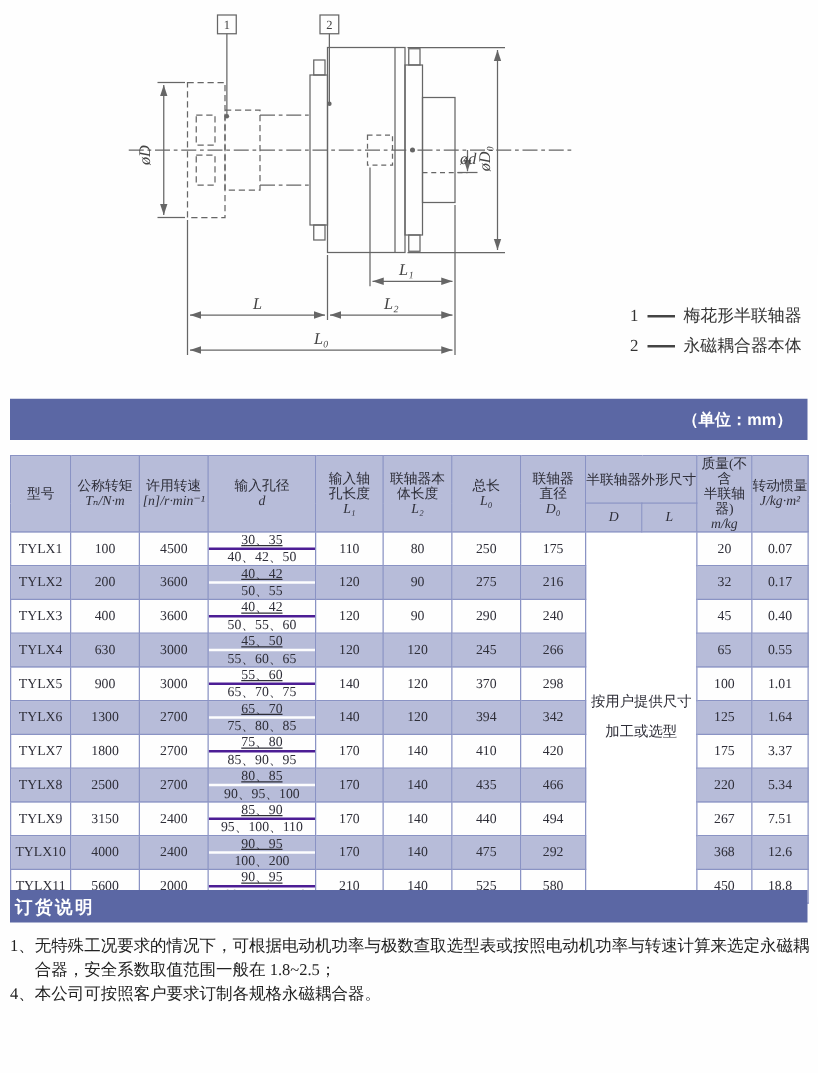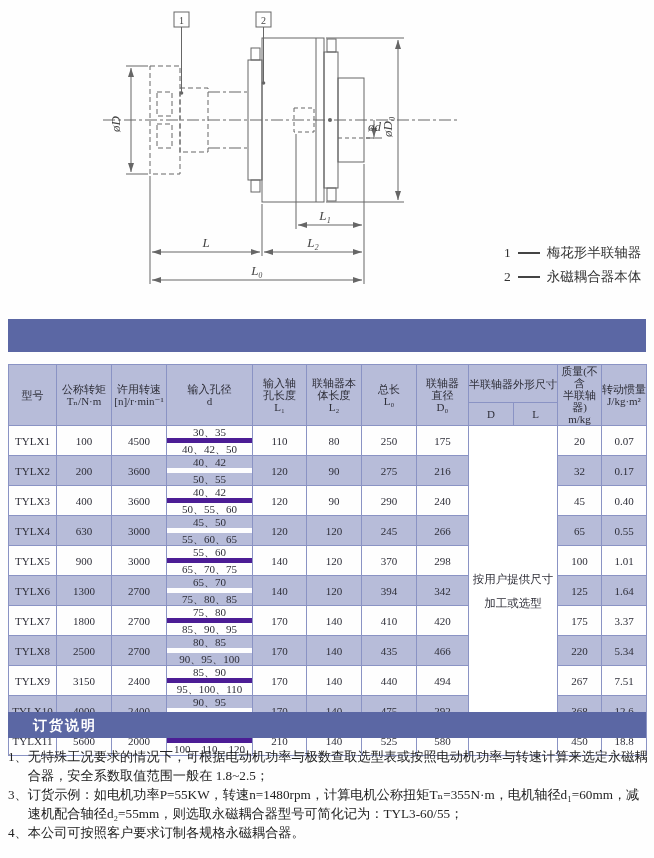--- a/index.html
+++ b/index.html
@@ -12,37 +12,37 @@
   .drawing text.co{font-style:normal;font-size:10px;text-anchor:middle;}
   .legend{position:absolute;left:504px;top:241px;font-size:13.5px;color:#333;}
   .legend-row{display:flex;align-items:center;height:24px;}
   .ldash{display:inline-block;width:22px;border-top:2px solid #444;margin:0 7px;}
 
   
   .bar{position:absolute;left:8px;right:8px;background:#5b67a4;color:#fff;
        font-family:"Liberation Sans","DejaVu Sans",sans-serif;font-weight:bold;}
   .bar1{top:319px;height:33px;line-height:33px;font-size:16px;padding:0 12px;letter-spacing:1px;}
   .bar1 .unit{float:right;font-size:13px;letter-spacing:0;}
-  .bar2{top:712px;height:26px;line-height:26px;font-size:14px;padding:0 25px;letter-spacing:2px;}
+  .bar2{top:712px;height:26px;line-height:26px;font-size:14px;padding:0 4px;letter-spacing:2px;}
 
   
   table.spec{position:absolute;top:364px;left:8px;width:638px;border-collapse:collapse;table-layout:fixed;
              font-size:11px;color:#2e2e38;}
   .spec th,.spec td{border:1px solid #8a93c4;text-align:center;vertical-align:middle;padding:0;font-weight:normal;}
   .spec thead th{background:#b7bcd9;}
   .spec thead tr.hr1 th{height:28px;margin-top:30px;}
   .spec thead tr.hr2 th{height:16px;}
   .ht{white-space:pre-line;line-height:12px;font-size:11px;}
-  .hs{line-height:12px;font-size:11px;font-family:"Liberation Serif","DejaVu Serif","DejaVu Sans",serif;}
+  .hs{font-style:italic;line-height:12px;font-size:11px;font-family:"Liberation Serif","DejaVu Serif","DejaVu Sans",serif;}
   .hs:empty{display:none;}
   .spec tbody td{height:24px;line-height:24px;}
   .spec tbody tr.shade td{background:#b7bcd9;}
   .spec td.dcell{line-height:12px;}
   .dtop,.dbot{height:12px;line-height:12px;}
-  .dtop{border-bottom:5px solid #4c1d95;}
+  .dtop{border-bottom:2px solid #4c1d95;text-decoration:underline;}
   tr.shade .dtop{border-bottom-color:#fdfdfe;}
   td.merged{background:#fff !important;white-space:pre-line;line-height:19px;font-size:11.5px;}
 
   
   .notes{position:absolute;top:747px;left:8px;width:640px;font-size:13.2px;line-height:19px;color:#222;}
   .note{padding-left:1.5em;text-indent:-1.5em;}
 </style>
 </head>
 <body>
 
@@ -132,20 +132,21 @@
       <span>梅花形半联轴器</span>
     </div>
     <div class="legend-row">
       <span>2</span>
       <span class="ldash"></span>
       <span>永磁耦合器本体</span>
     </div>
   </div>
 
   <div class="bar bar1">
+    <span class="unit">（单位：mm）</span>
   </div>
 
   <table class="spec">
     <colgroup>
       <col style="width:48px">
         <col style="width:55px">
         <col style="width:55px">
         <col style="width:86px">
       <col style="width:54px">
         <col style="width:55px">
@@ -384,17 +385,16 @@
         </tr>
       </tbody>
   </table>
 
   <div class="bar bar2">
     <span>订货说明</span>
   </div>
 
   <div class="notes">
     <div class="note">1、无特殊工况要求的情况下，可根据电动机功率与极数查取选型表或按照电动机功率与转速计算来选定永磁耦合器，安全系数取值范围一般在 1.8~2.5；</div>
-    <div class="note">3、订货示例：如电机功率P=55KW，转速n=1480rpm，计算电机公称扭矩Tₙ=355N·m，电机轴径d₁=60mm，减速机配合轴径d₂=55mm，则选取永磁耦合器型号可简化记为：TYL3-60/55；</div>
     <div class="note">4、本公司可按照客户要求订制各规格永磁耦合器。</div>
   </div>
 
 </div>
 
 </body></html>

